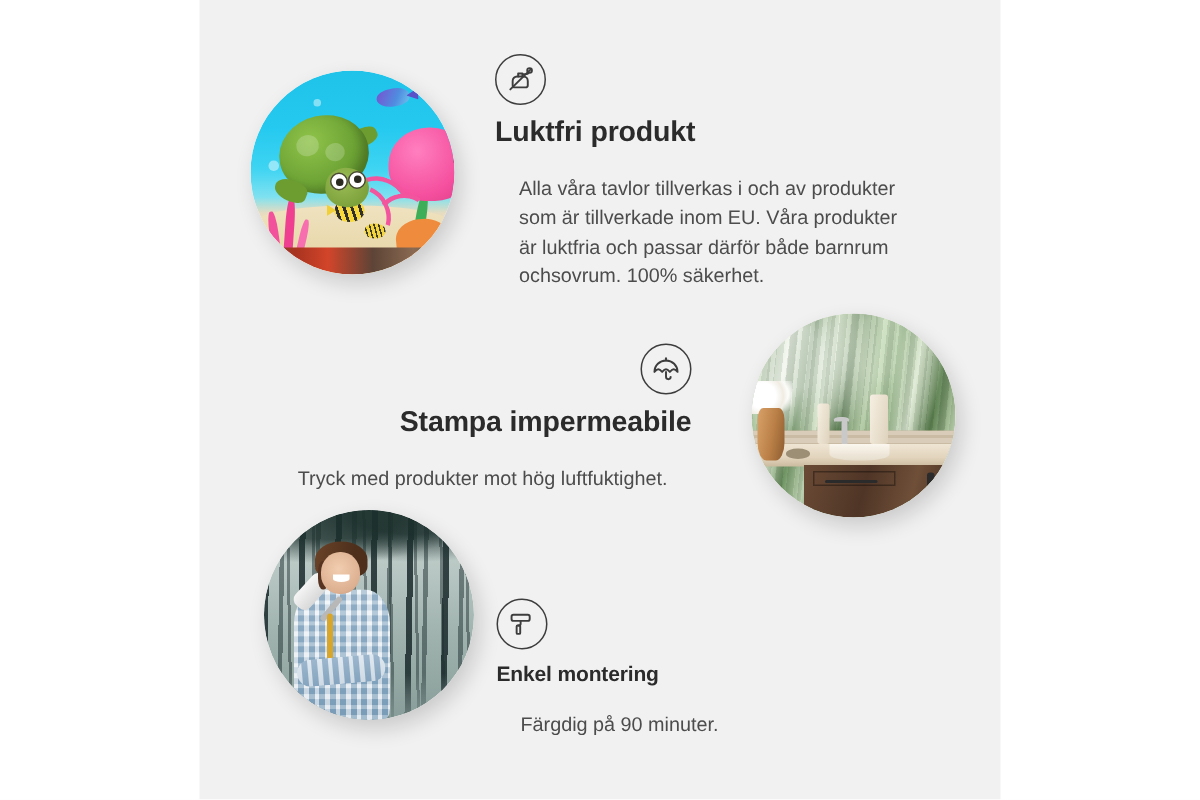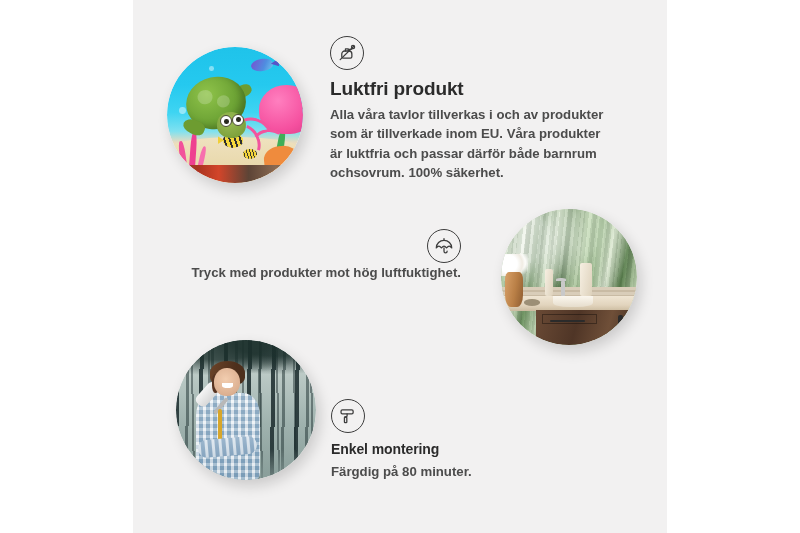--- a/index.html
+++ b/index.html
@@ -337,22 +337,21 @@
     font-size: 19px;
     font-weight: bold;
     letter-spacing: -0.1px;
     margin: 9px 0 5px 0;
     line-height: 1.1;
   }
   .feat-text {
     color: #4c4c4c;
     font-size: 13.2px;
     line-height: 1.48;
-    margin: 0;
-    font-weight: bold;
+    margin: 16px;
   }
 
   
   #feature-odour { left: 330px; top: 36px; width: 285px; text-align: left; }
   #feature-odour .feat-icon { margin-left: 0; }
 
   
   #feature-waterproof { left: 180px; top: 229px; width: 281px; text-align: right; }
   #feature-waterproof .feat-icon { margin-left: auto; margin-right: 0; }
 
@@ -463,28 +462,29 @@
   </div>
 
   <div class="feature" id="feature-waterproof">
     <div class="feat-icon">
       <svg width="22" height="22" viewBox="0 0 24 24" fill="none" stroke="#3d3d3d" stroke-width="1.4" stroke-linecap="round" stroke-linejoin="round">
         <path d="M3.6 14.1c0-4.6 3.8-8.3 8.4-8.3s8.4 3.7 8.4 8.3c0 0-1.7-1.9-2.8-1.9s-2.8 1.9-2.8 1.9-1.7-1.9-2.8-1.9-2.8 1.9-2.8 1.9-1.7-1.9-2.8-1.9S3.6 14.1 3.6 14.1z"></path>
         <path d="M12 5.8V4.1"></path>
         <path d="M12 14.1v3.6a1.7 1.7 0 0 0 3.4 0"></path>
       </svg>
     </div>
+    <div class="feat-title">Stampa impermeabile</div>
     <p class="feat-text single">Tryck med produkter mot hög luftfuktighet.</p>
   </div>
 
   <div class="feature" id="feature-assembly">
     <div class="feat-icon">
       <svg width="22" height="22" viewBox="0 0 24 24" fill="none" stroke="#3d3d3d" stroke-width="1.4" stroke-linecap="round" stroke-linejoin="round">
         <rect x="4.4" y="5.3" width="13.2" height="4.4" rx="1.4"></rect>
         <path d="M11 9.7v2.1a1.3 1.3 0 0 1-1.3 1.3H9.2"></path>
         <rect x="8.1" y="13.1" width="2.6" height="6.1" rx="0.7"></rect>
       </svg>
     </div>
     <div class="feat-title small">Enkel montering</div>
-    <p class="feat-text single">Färgdig på 80 minuter.</p>
+    <p class="feat-text single">Färgdig på 90 minuter.</p>
   </div>
 
 </div>
 
 </body></html>

